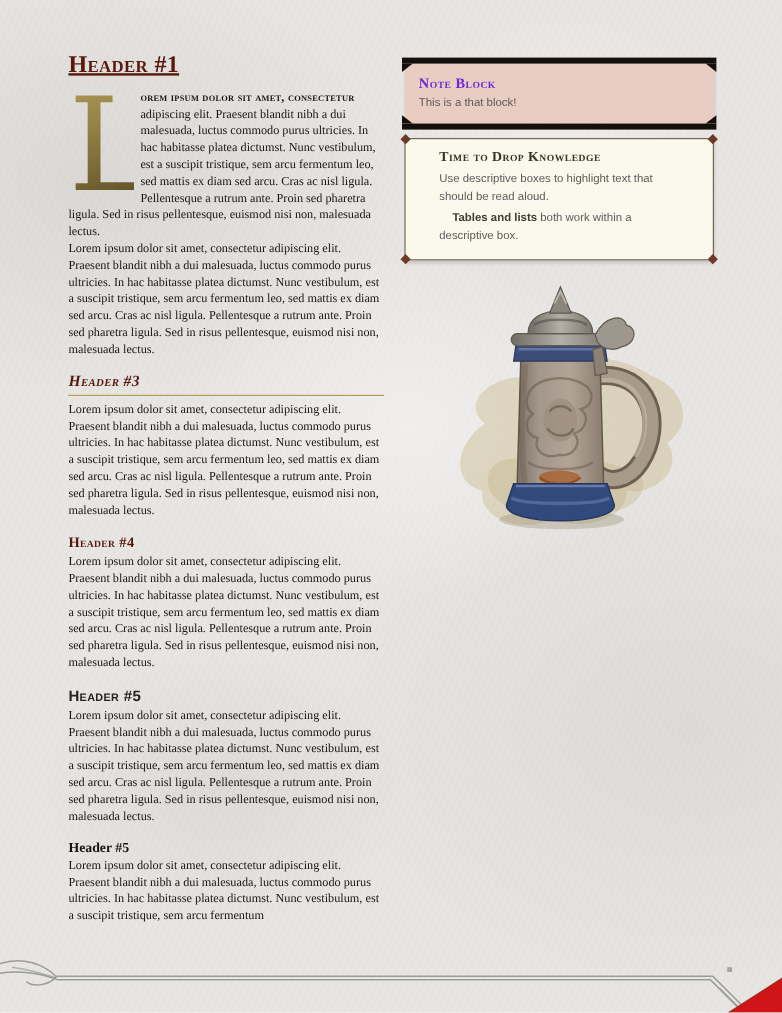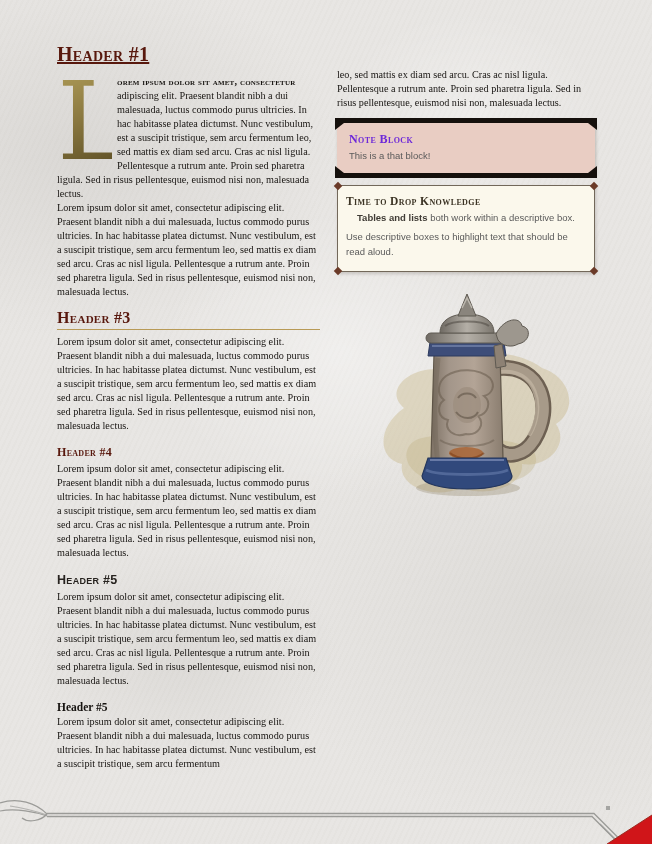--- a/index.html
+++ b/index.html
@@ -18,21 +18,21 @@
       radial-gradient(ellipse 220px 180px at 72% 14%, rgba(255,255,255,.28), transparent 60%),
       repeating-linear-gradient(115deg, rgba(120,118,112,.025) 0 2px, rgba(255,255,255,.02) 2px 5px);
   }
   .col{position:absolute;top:40px;}
   .col-left{left:57px;width:263px;}
   .col-right{left:337px;width:258px;}
 
   h1,h2,h3,h4{font-variant:small-caps;color:#58180d;font-weight:700;letter-spacing:.3px;}
   h1{font-size:20px;line-height:28px;margin:0 0 7px;text-decoration:underline;}
   h2{font-size:23px;line-height:25px;margin:14px 0 3px;}
-  h3{font-size:16px;line-height:18px;margin:10px 0 5px;padding-bottom:2px;border-bottom:1px solid #b89a56;}
+  h3{font-size:13px;line-height:18px;margin:10px 0 5px;padding-bottom:2px;border-bottom:1px solid #b89a56;font-style:italic;}
   h4{font-size:12px;line-height:15px;margin:12px 0 2px;}
   .h5-caps{font-family:"Liberation Sans",sans-serif;font-variant:small-caps;font-weight:700;
     font-size:12.5px;line-height:14px;color:#27231f;letter-spacing:.3px;margin:13px 0 3px;}
   .h5-bold{font-weight:700;font-size:11.5px;line-height:14px;color:#161310;margin:12px 0 1px;}
 
   p.body{font-size:10.2px;line-height:14px;color:#181512;margin:0;}
   .firstline-caps{font-variant:small-caps;font-weight:700;letter-spacing:.2px;}
 
   .dropcap{
     float:left;font-family:"DejaVu Serif",serif;font-size:108px;line-height:.82;
@@ -53,21 +53,21 @@
   .tip{position:absolute;width:0;height:0;}
   .note-bar.top .tip-l{left:0;top:5px;border-top:7px solid #15100c;border-right:9px solid transparent;}
   .note-bar.top .tip-r{right:0;top:5px;border-top:7px solid #15100c;border-left:9px solid transparent;}
   .note-bar.bottom .tip-l{left:0;bottom:5px;border-bottom:7px solid #15100c;border-right:9px solid transparent;}
   .note-bar.bottom .tip-r{right:0;bottom:5px;border-bottom:7px solid #15100c;border-left:9px solid transparent;}
   .note-title{font-variant:small-caps;font-weight:700;font-size:12px;line-height:13px;color:#6d28d9;letter-spacing:.4px;}
   .note-body{font-family:"Liberation Sans",sans-serif;font-size:9.5px;line-height:13px;color:#5a5a5a;margin-top:3px;}
 
   
   .descbox{position:relative;background:#fbf8ec;border:1px solid #72685a;margin:12px 0 0;
-    padding:9px 8px 12px;box-shadow:1px 2px 3px rgba(60,50,40,.2);}
+    padding:9px 28px 12px;box-shadow:1px 2px 3px rgba(60,50,40,.2);}
   .corner{position:absolute;width:6px;height:6px;background:#6b3a28;transform:rotate(45deg);}
   .corner.tl{left:-3px;top:-3px;} .corner.tr{right:-3px;top:-3px;}
   .corner.bl{left:-3px;bottom:-3px;} .corner.br{right:-3px;bottom:-3px;}
   .desc-title{font-variant:small-caps;font-weight:700;font-size:11.5px;line-height:13px;color:#3c3425;letter-spacing:.4px;}
   .desc-body{font-family:"Liberation Sans",sans-serif;font-size:9.5px;line-height:15px;color:#5a5a5a;margin:4px 0 0;}
   .desc-body.indent{text-indent:11px;margin-top:2px;}
   .desc-body b{color:#3f3b35;}
 
   .stein-wrap{margin:18px auto 0;width:240px;}
 
@@ -92,43 +92,42 @@
     <p class="body">Lorem ipsum dolor sit amet, consectetur adipiscing elit. Praesent blandit nibh a dui malesuada, luctus commodo purus ultricies. In hac habitasse platea dictumst. Nunc vestibulum, est a suscipit tristique, sem arcu fermentum leo, sed mattis ex diam sed arcu. Cras ac nisl ligula. Pellentesque a rutrum ante. Proin sed pharetra ligula. Sed in risus pellentesque, euismod nisi non, malesuada lectus.</p>
 
     <div class="h5-caps">Header #5</div>
     <p class="body">Lorem ipsum dolor sit amet, consectetur adipiscing elit. Praesent blandit nibh a dui malesuada, luctus commodo purus ultricies. In hac habitasse platea dictumst. Nunc vestibulum, est a suscipit tristique, sem arcu fermentum leo, sed mattis ex diam sed arcu. Cras ac nisl ligula. Pellentesque a rutrum ante. Proin sed pharetra ligula. Sed in risus pellentesque, euismod nisi non, malesuada lectus.</p>
 
     <div class="h5-bold">Header #5</div>
     <p class="body">Lorem ipsum dolor sit amet, consectetur adipiscing elit. Praesent blandit nibh a dui malesuada, luctus commodo purus ultricies. In hac habitasse platea dictumst. Nunc vestibulum, est a suscipit tristique, sem arcu fermentum</p>
   </div>
 
   <div class="col col-right">
-    <p class="body cont-para">leo, sed mattis ex diam sed arcu. Cras ac nisl ligula. Pellentesque a rutrum ante. Proin sed pharetra ligula. Sed in risus pellentesque, euismod nisi non, malesuada lectus.</p>
 
     <div class="note">
       <div class="note-bar top">
         <span class="tip tip-l"></span>
         <span class="tip tip-r"></span>
       </div>
       <div class="note-title">Note Block</div>
       <div class="note-body">This is a that block!</div>
       <div class="note-bar bottom">
         <span class="tip tip-l"></span>
         <span class="tip tip-r"></span>
       </div>
     </div>
 
     <div class="descbox">
       <span class="corner tl"></span>
       <span class="corner tr"></span>
       <span class="corner bl"></span>
       <span class="corner br"></span>
       <div class="desc-title">Time to Drop Knowledge</div>
+      <p class="desc-body">Use descriptive boxes to highlight text that should be read aloud.</p>
       <p class="desc-body indent"><b>Tables and lists</b><span> both work within a descriptive box.</span></p>
-      <p class="desc-body">Use descriptive boxes to highlight text that should be read aloud.</p>
     </div>
 
     <div class="stein-wrap">
       <svg viewBox="0 0 240 215" width="240" height="215">
         <defs>
           <linearGradient id="steinBody" x1="0" y1="0" x2="1" y2="0">
             <stop offset="0" stop-color="#7e7265"></stop>
               <stop offset="0.25" stop-color="#a3968a"></stop>
             <stop offset="0.6" stop-color="#b3a496"></stop>
               <stop offset="1" stop-color="#8a7d6f"></stop>

